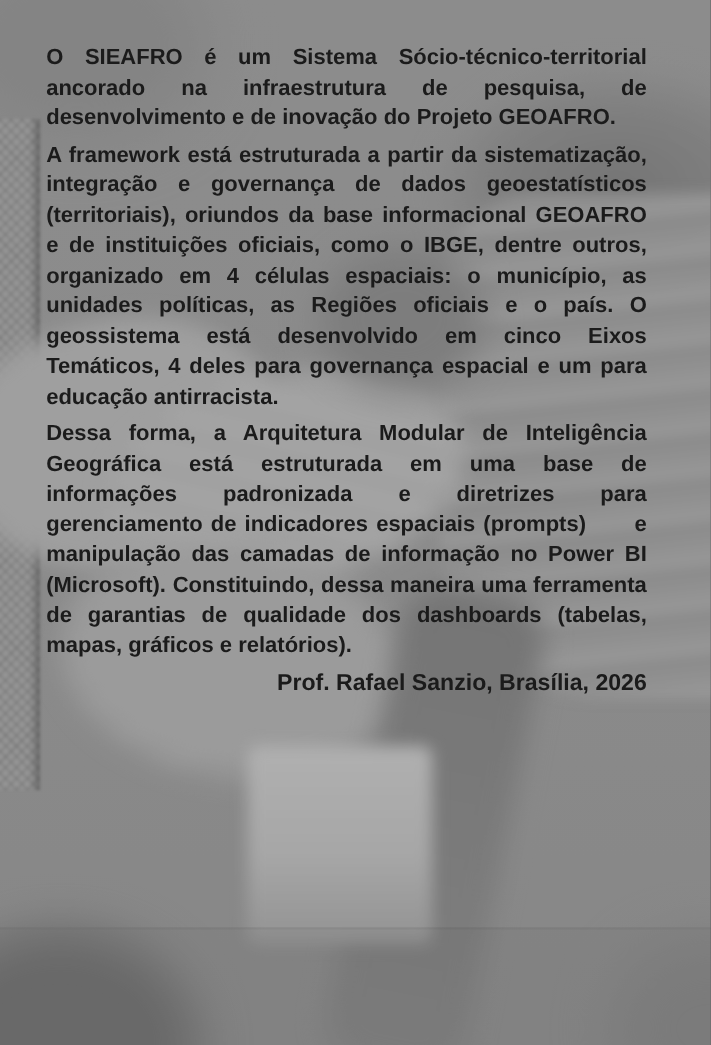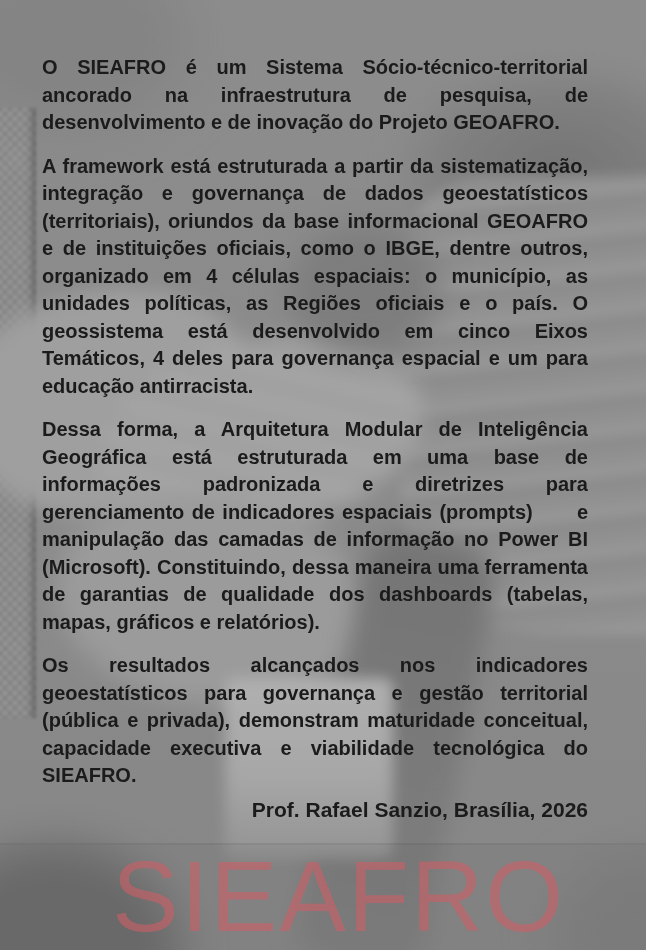--- a/index.html
+++ b/index.html
@@ -50,21 +50,21 @@
     font-size:100px; line-height:100px; font-weight:400; letter-spacing:2px;
     color: rgba(206,95,102,.60);
     white-space:nowrap; z-index:2;
   }
 
   
   .content {
     position:absolute; left:42px; top:38px; width:546px; z-index:3;
     color:#1b1b1b; font-weight:bold; font-size:20px; line-height:27.5px;
   }
-  .content p { margin:16px 0 6px 0; text-align:justify; }
+  .content p { margin:1px 0 6px 0; text-align:justify; }
   .content .it { }
   .content p.sig { text-align:right; margin:3px 0 0 0; font-size:21px; }
 </style>
 </head>
 <body>
 
 <div class="page">
 
   <div class="bg">
     <div class="shape s-topleft"></div>
@@ -75,25 +75,23 @@
     <div class="shape s-wingA"></div>
     <div class="shape s-wingB"></div>
     <div class="shape s-darkmid"></div>
     <div class="shape s-trunk"></div>
     <div class="shape s-column"></div>
     <div class="shape s-botband"></div>
     <div class="shape s-botleft"></div>
     <div class="shape s-botright"></div>
   </div>
 
-  <div class="watermark">SIEAFRO</div>
 
   <div class="content">
     <div id="paras">
         <p><span>O SIEAFRO é um Sistema Sócio-técnico-territorial ancorado na infraestrutura de pesquisa, de desenvolvimento e de inovação do Projeto GEOAFRO.</span></p>
         <p><span>A </span><span class="it">framework</span><span> está estruturada a partir da sistematização, integração e governança de dados geoestatísticos (territoriais), oriundos da base informacional GEOAFRO e de instituições oficiais, como o IBGE, dentre outros, organizado em 4 células espaciais: o município, as unidades políticas, as Regiões oficiais e o país. O geossistema está desenvolvido em cinco Eixos Temáticos, 4 deles para governança espacial e um para educação antirracista.</span></p>
         <p><span>Dessa forma, a Arquitetura Modular de Inteligência Geográfica está estruturada em uma base de informações padronizada e diretrizes para gerenciamento de indicadores espaciais (</span><span class="it">prompts</span><span>)&nbsp;&nbsp;&nbsp;&nbsp;&nbsp; e manipulação das camadas de informação no </span><span class="it">Power BI</span><span> (</span><span class="it">Microsoft</span><span>). Constituindo, dessa maneira uma ferramenta de garantias de qualidade dos </span><span class="it">dashboards</span><span> (tabelas, mapas, gráficos e relatórios).</span></p>
-        <p><span>Os resultados alcançados nos indicadores geoestatísticos para governança e gestão territorial (pública e privada), demonstram maturidade conceitual, capacidade executiva e viabilidade tecnológica do SIEAFRO.</span></p>
       </div>
     <p class="sig">Prof. Rafael Sanzio, Brasília, 2026</p>
   </div>
 
 </div>
 
 </body></html>

